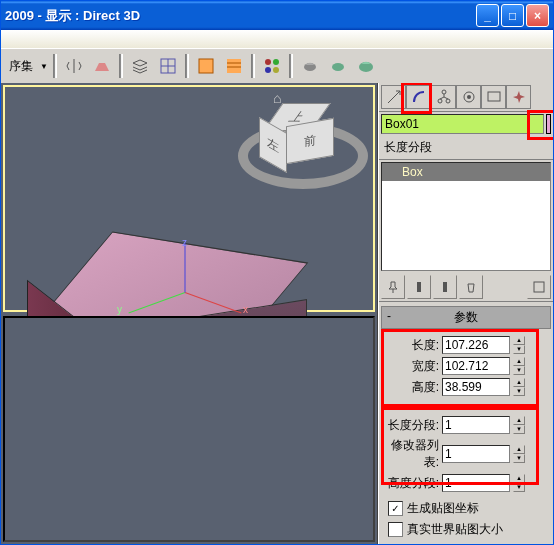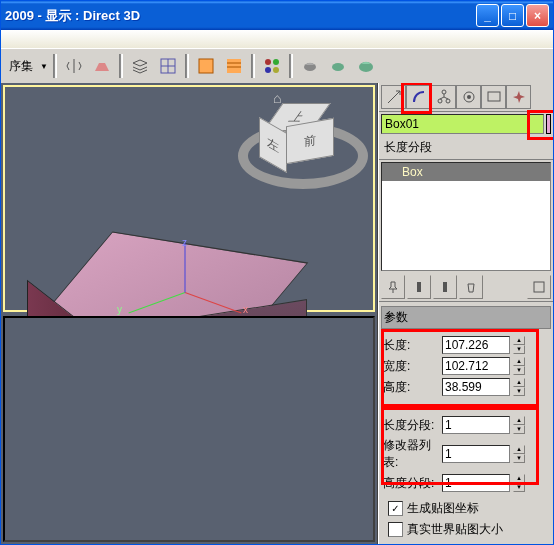--- a/index.html
+++ b/index.html
@@ -48,25 +48,25 @@
 .name-row{padding:2px;display:flex;gap:2px;position:relative}
 .name-input{flex:1;height:18px;border:1px inset #808080;padding:0 3px;font-size:12px;background:#bef264}
 .color-sw{width:18px;height:18px;background:#e4a6d4;border:1px solid #000}
 .mod-header{padding:3px 5px;background:#d6d3ce;border-bottom:1px solid #808080;font-size:12px}
 .mod-list{height:125px;background:#fff;border:1px inset #808080;margin:2px}
 .mod-item{background:#7a7a7a;color:#fef9c3;padding:2px 20px;font-size:12px}
 .mod-btns{display:flex;padding:2px;gap:2px;border-bottom:1px solid #808080}
 .mod-btn{width:22px;height:22px;border:1px outset #d6d3ce;background:#d6d3ce;display:flex;align-items:center;justify-content:center}
 .mod-btn svg{width:14px;height:14px}
 .rollup{margin:4px 2px 0 2px}
-.rollup-hdr{background:#aaa;border:1px solid #808080;padding:2px;font-size:12px;position:relative}
+.rollup-hdr{background:#aaa;border:1px solid #808080;text-align:center;padding:2px;font-size:12px;position:relative}
 .rollup-hdr::before{content:"-";position:absolute;left:5px}
 .param-body{padding:4px 2px;position:relative}
 .param-row{display:flex;align-items:center;margin:3px 0;gap:3px}
-.param-lbl{width:56px;font-size:12px}
+.param-lbl{width:56px;text-align:right;font-size:12px}
 .param-val{width:62px;height:16px;border:1px inset #808080;background:#fff;padding:0 2px;font-size:12px;text-align:left}
 .spinner{width:12px;height:18px;display:flex;flex-direction:column}
 .sp-up,.sp-dn{height:9px;background:#d6d3ce;border:1px outset #d6d3ce;font-size:7px;line-height:6px;text-align:center}
 .chk-row{display:flex;align-items:center;padding:2px 5px;font-size:12px;gap:4px}
 .chk{width:13px;height:13px;border:1px inset #808080;background:#fff;display:flex;align-items:center;justify-content:center;font-size:10px}
 </style>
 </head>
 <body>
 
 <div class="window">

